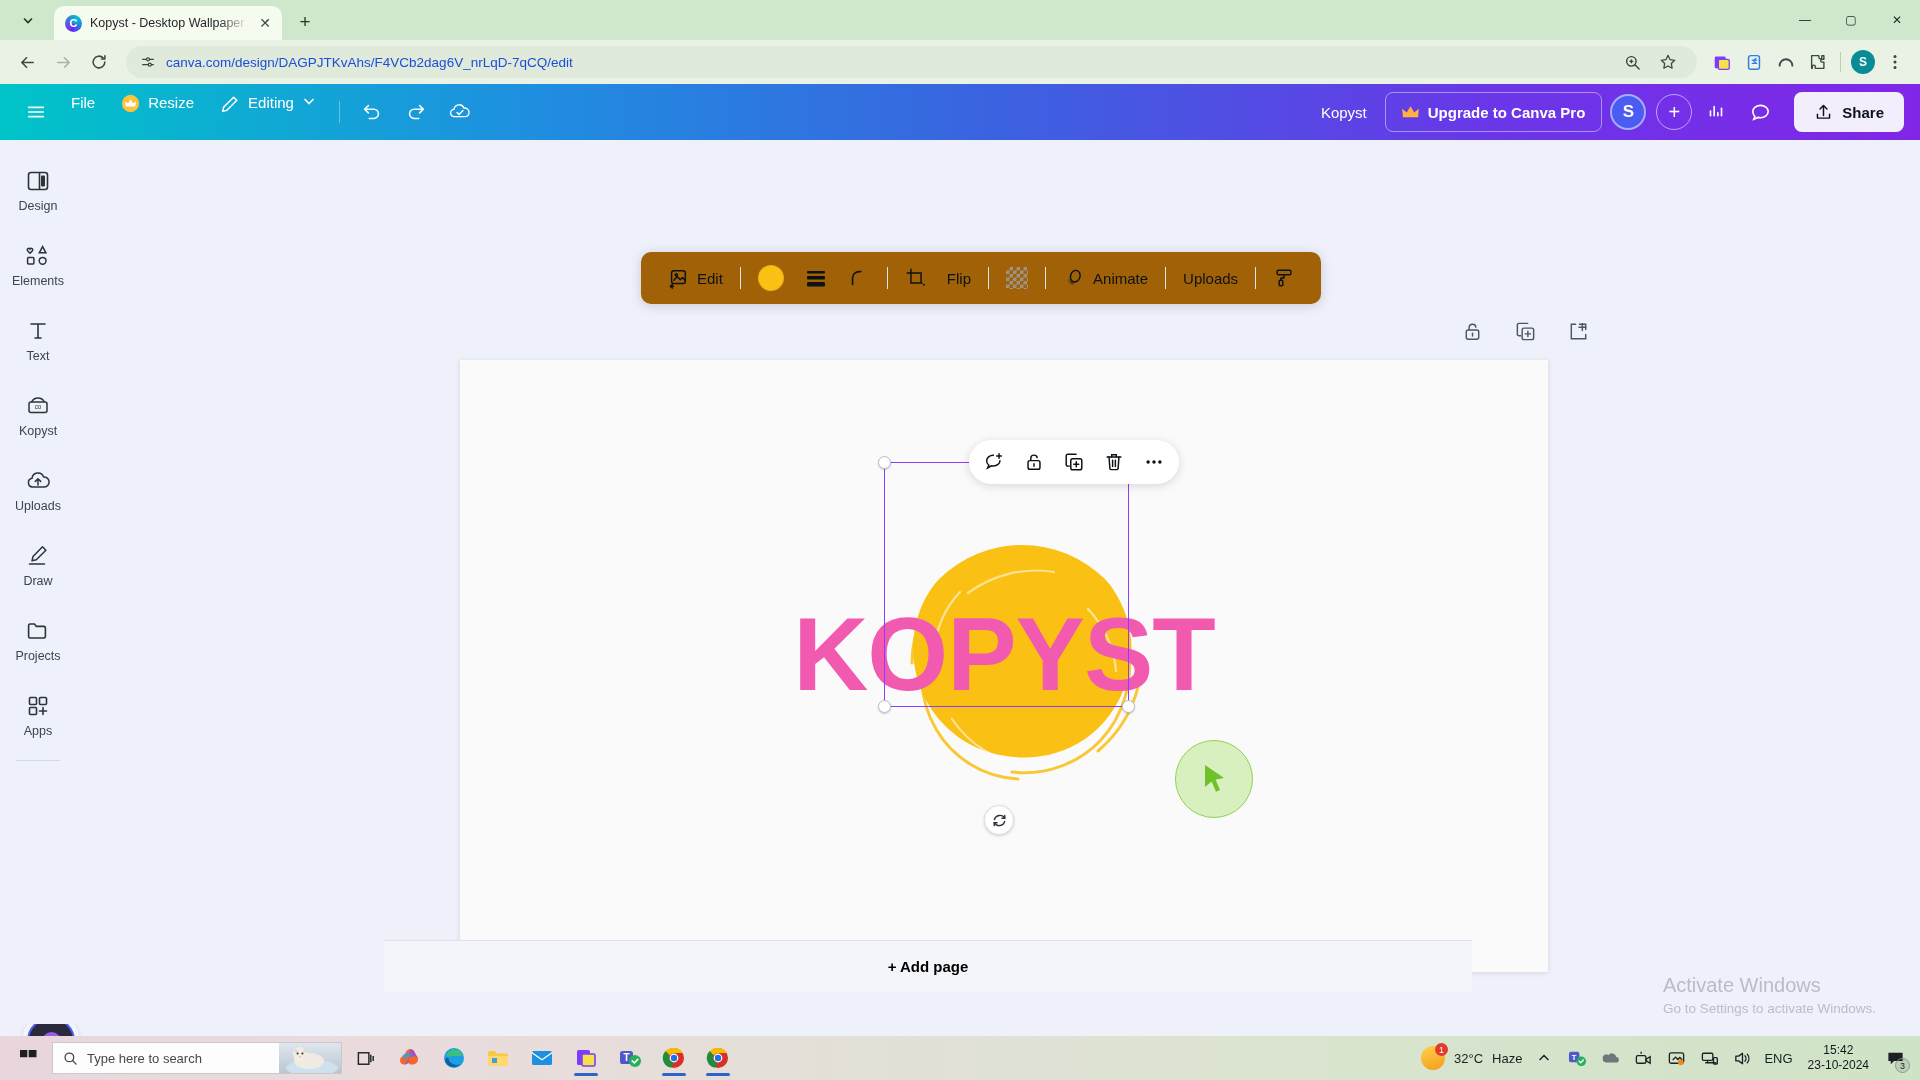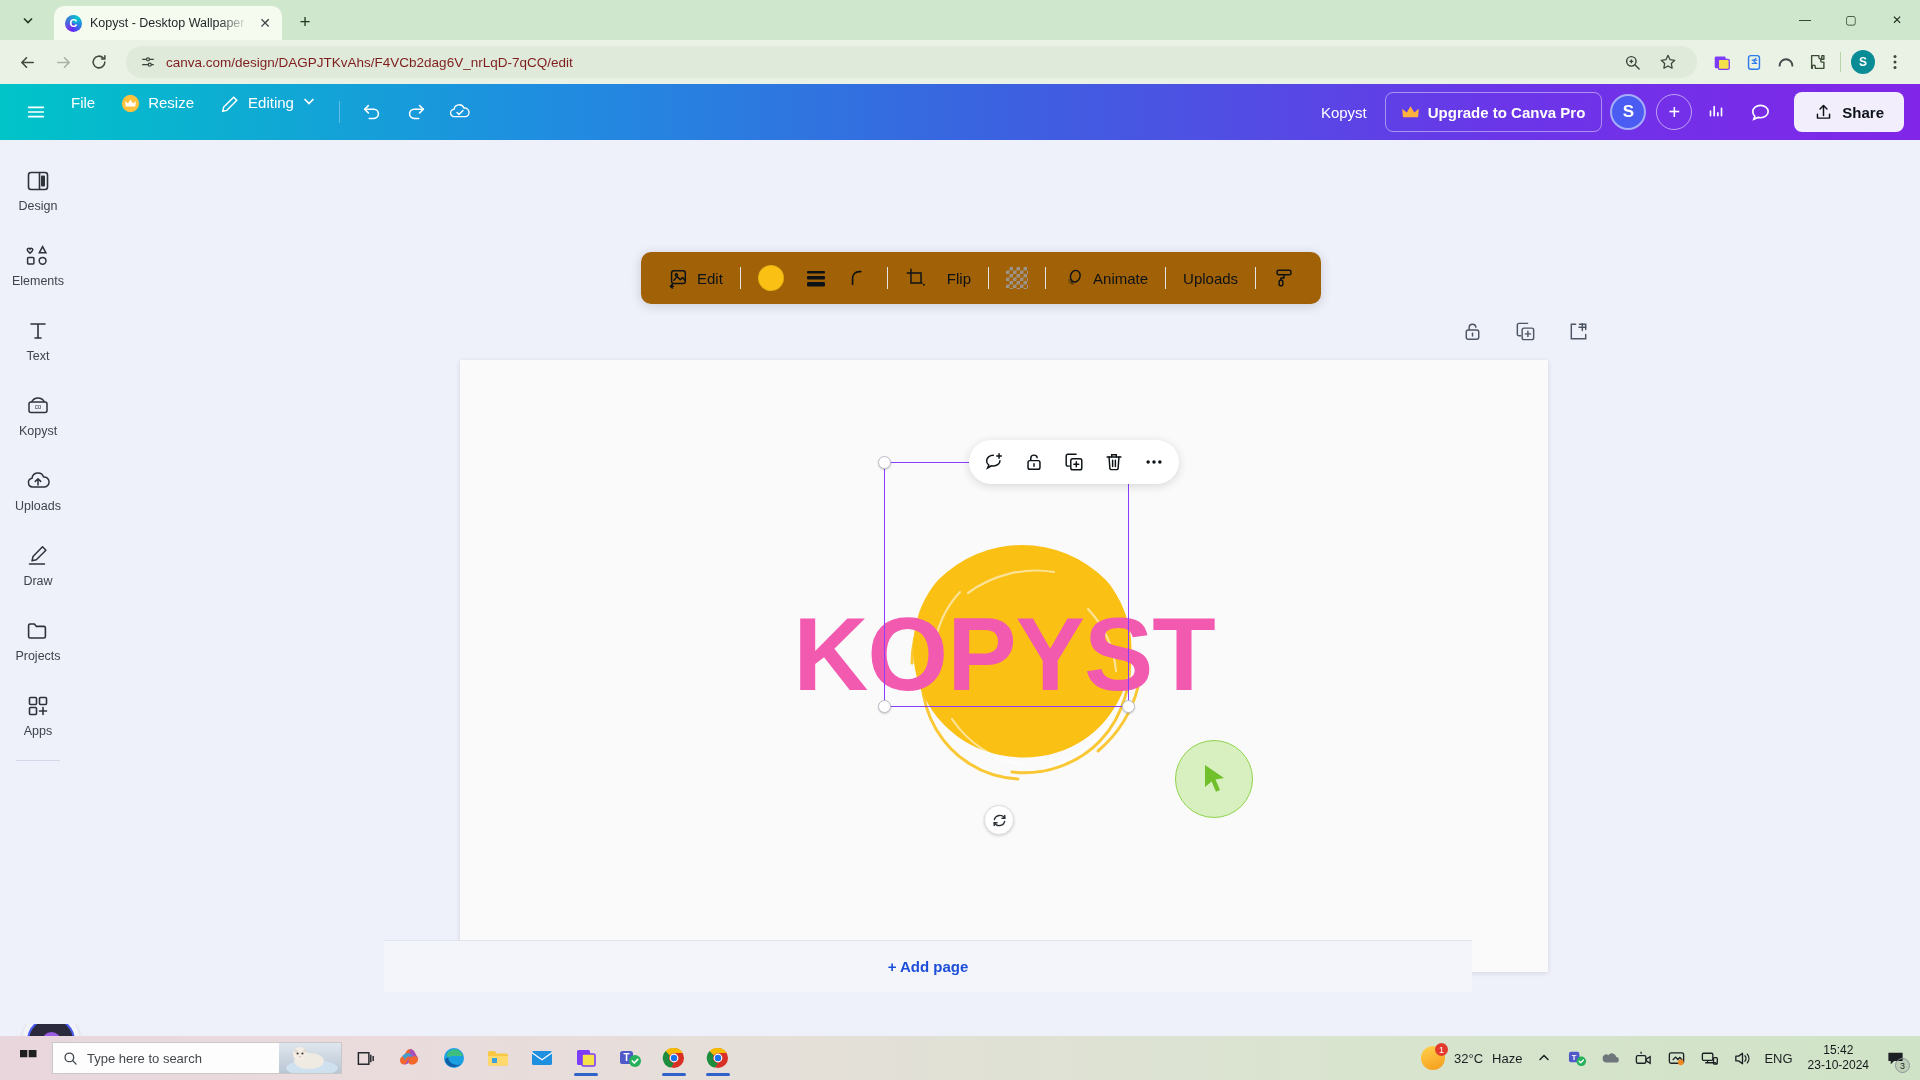--- a/index.html
+++ b/index.html
@@ -74,21 +74,21 @@
   }
   .nav-btn.disabled { color: #a8b3a2; }
   .omnibox {
     flex: 1; height: 32px; margin: 0 8px;
     background: #dfeada; border-radius: 16px;
     display: flex; align-items: center;
     padding: 0 14px; gap: 10px;
     min-width: 0;
   }
   .omnibox-url {
-    font-size: 13.5px; color: #7f1d1d; white-space: nowrap;
+    font-size: 13.5px; color: #1d4ed8; white-space: nowrap;
     overflow: hidden; text-overflow: ellipsis;
   }
   .omni-right { display: flex; align-items: center; gap: 6px; margin-left: auto; }
   .tb-icon {
     width: 30px; height: 30px; border-radius: 50%;
     display: flex; align-items: center; justify-content: center;
     color: #3c453c;
   }
   .tb-divider { width: 1px; height: 20px; background: #b6d3ab; margin: 0 5px; }
   .profile-av {
@@ -298,21 +298,21 @@
   }
 
   
   .addpage-bar {
     position: absolute;
     left: 384px; top: 856px;
     width: 1088px; height: 52px;
     background: #f4f5fb;
     border-top: 1px solid #e0e3ef;
     display: flex; align-items: center; justify-content: center;
-    font-size: 15px; color: #1d4ed8; font-weight: 600;
+    font-size: 15px; color: #000000; font-weight: 600;
   }
 
   
   .watermark {
     position: absolute; right: 44px; top: 890px;
     text-align: left; color: #b9bcc8; user-select: none;
   }
   .watermark .wm1 { font-size: 20px; margin-bottom: 4px; }
   .watermark .wm2 { font-size: 13.5px; }
 
@@ -833,20 +833,24 @@
           <path d="M12 8.5v3.5h-3.3v3"></path>
           <rect x="6.7" y="14.5" width="4" height="6" rx="1.2"></rect>
         </svg>
     </div>
   </div>
 
   <div class="addpage-bar">
     <span>+ Add page</span>
   </div>
 
+  <div class="watermark">
+    <div class="wm1">Activate Windows</div>
+    <div class="wm2">Go to Settings to activate Windows.</div>
+  </div>
 
   <div class="bottom-bar">
     <div class="rec-dot">
       <div class="rec-inner">
           <div class="rec-core"></div>
         </div>
     </div>
     <div class="notes-btn">
       <svg width="21" height="21" viewBox="0 0 22 22" fill="none" stroke="#0d1216" stroke-width="1.6" stroke-linecap="round">
           <path d="M2.5 5h13M2.5 9h9M2.5 13h6M2.5 17h5"></path>

